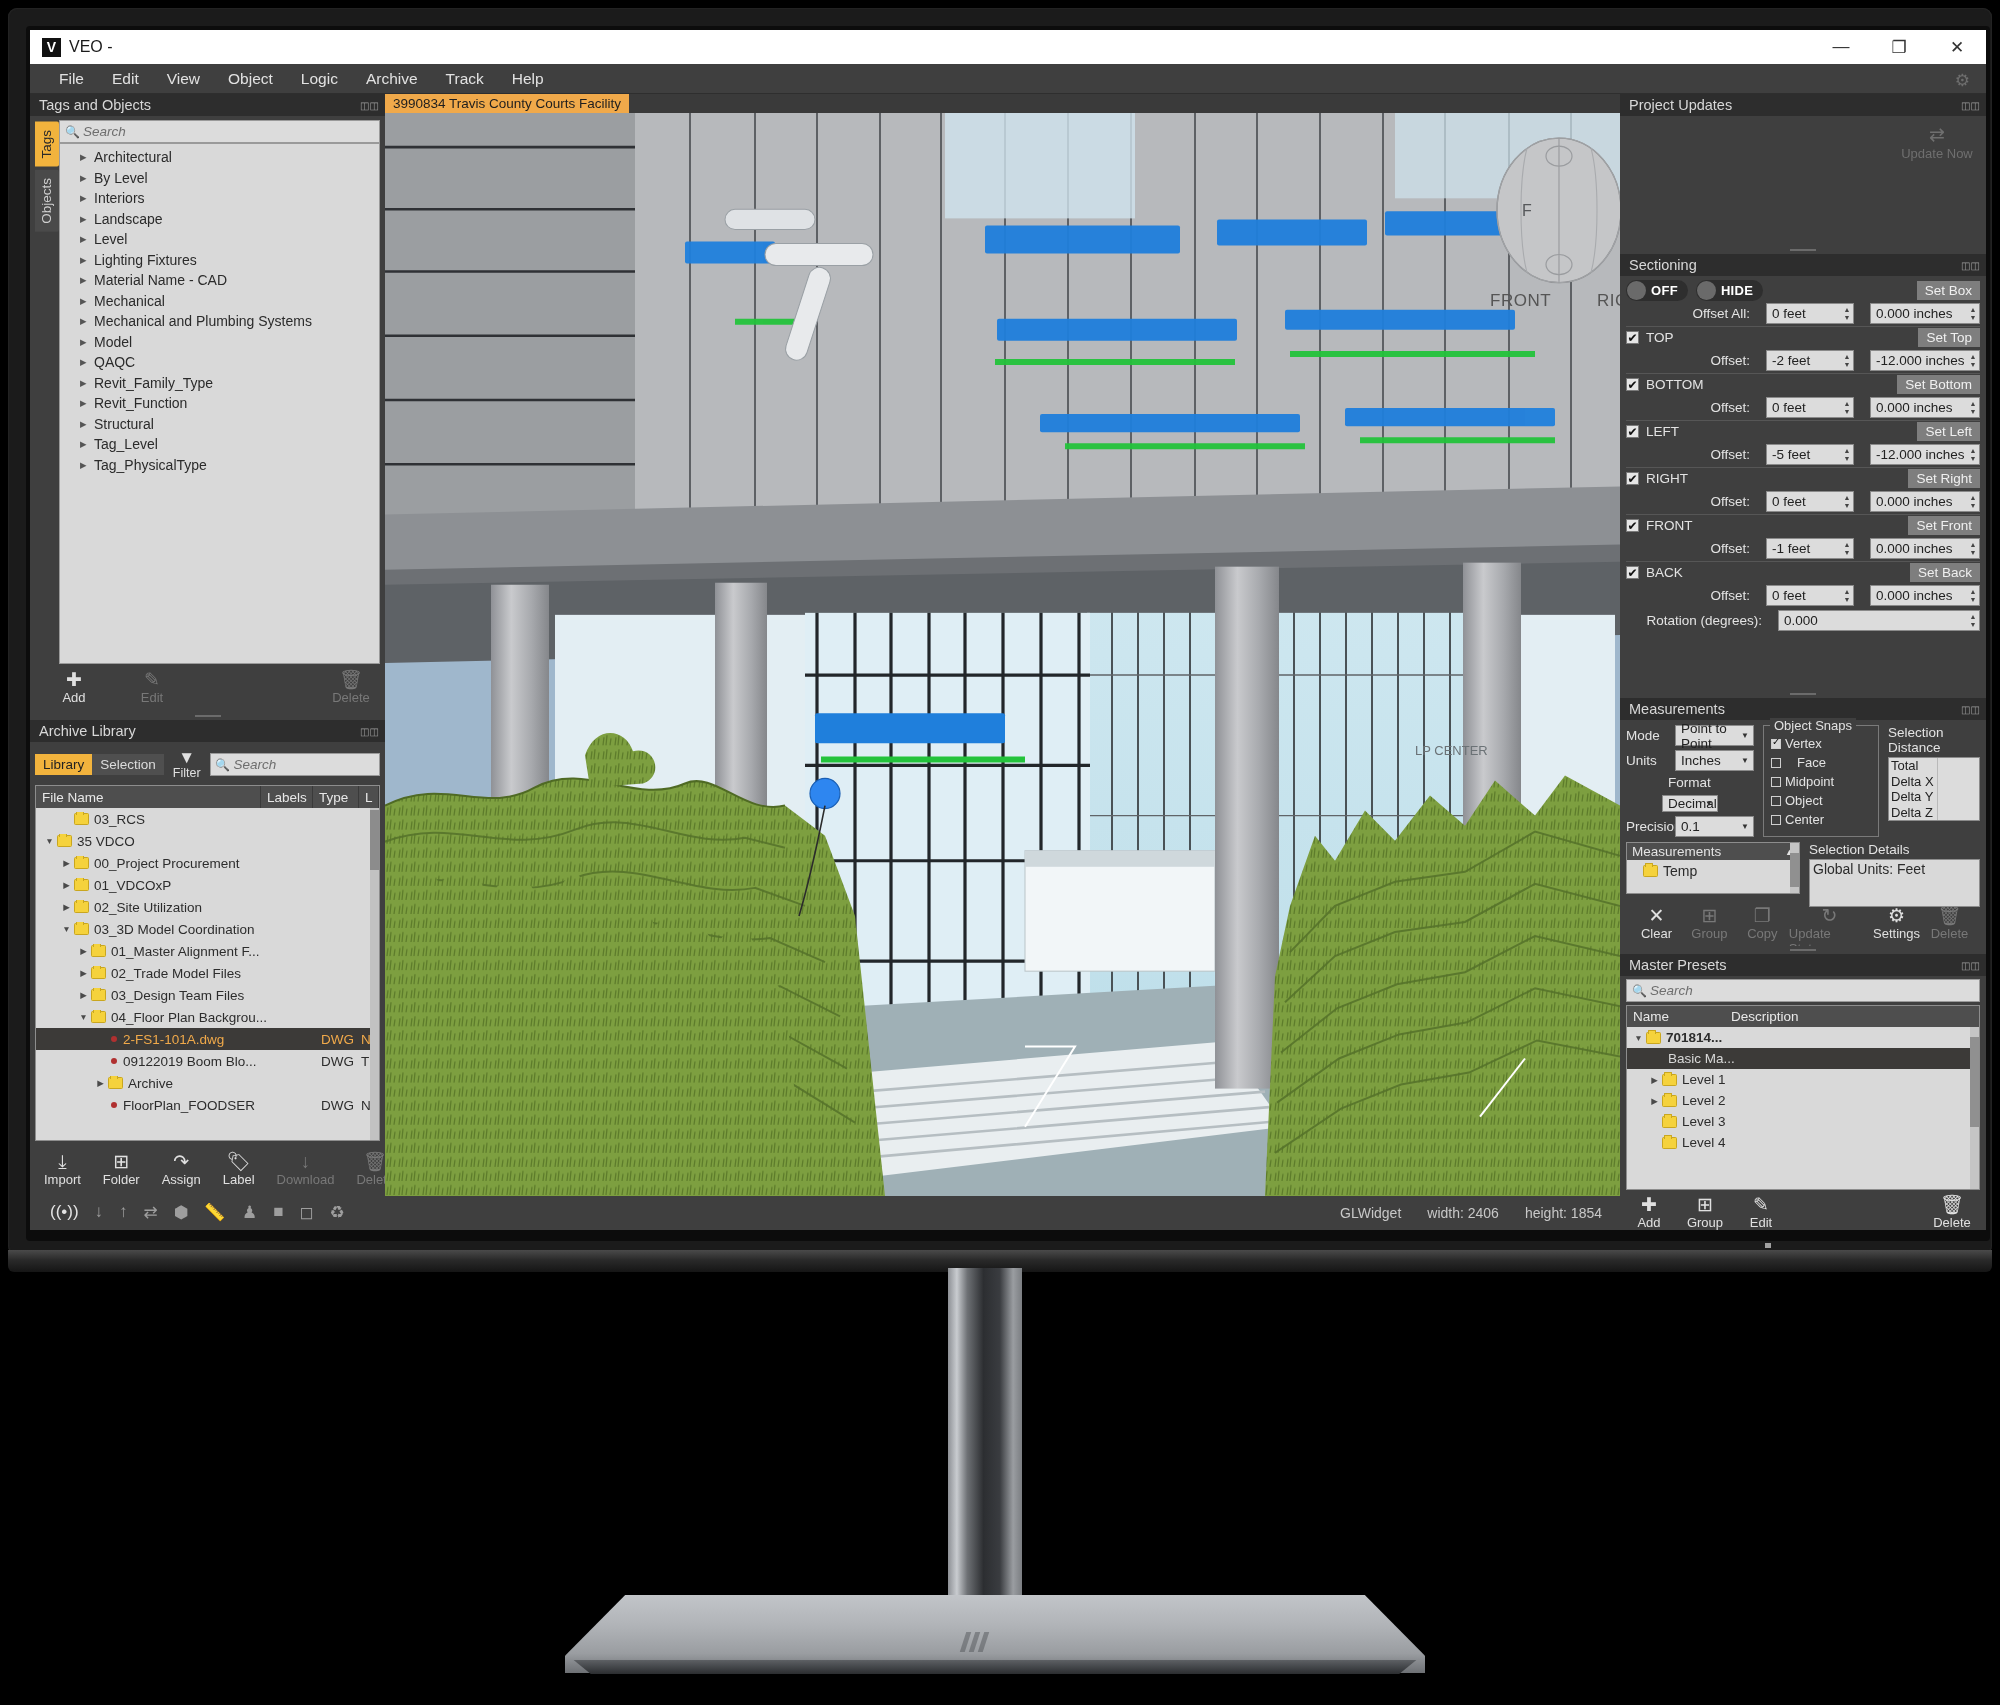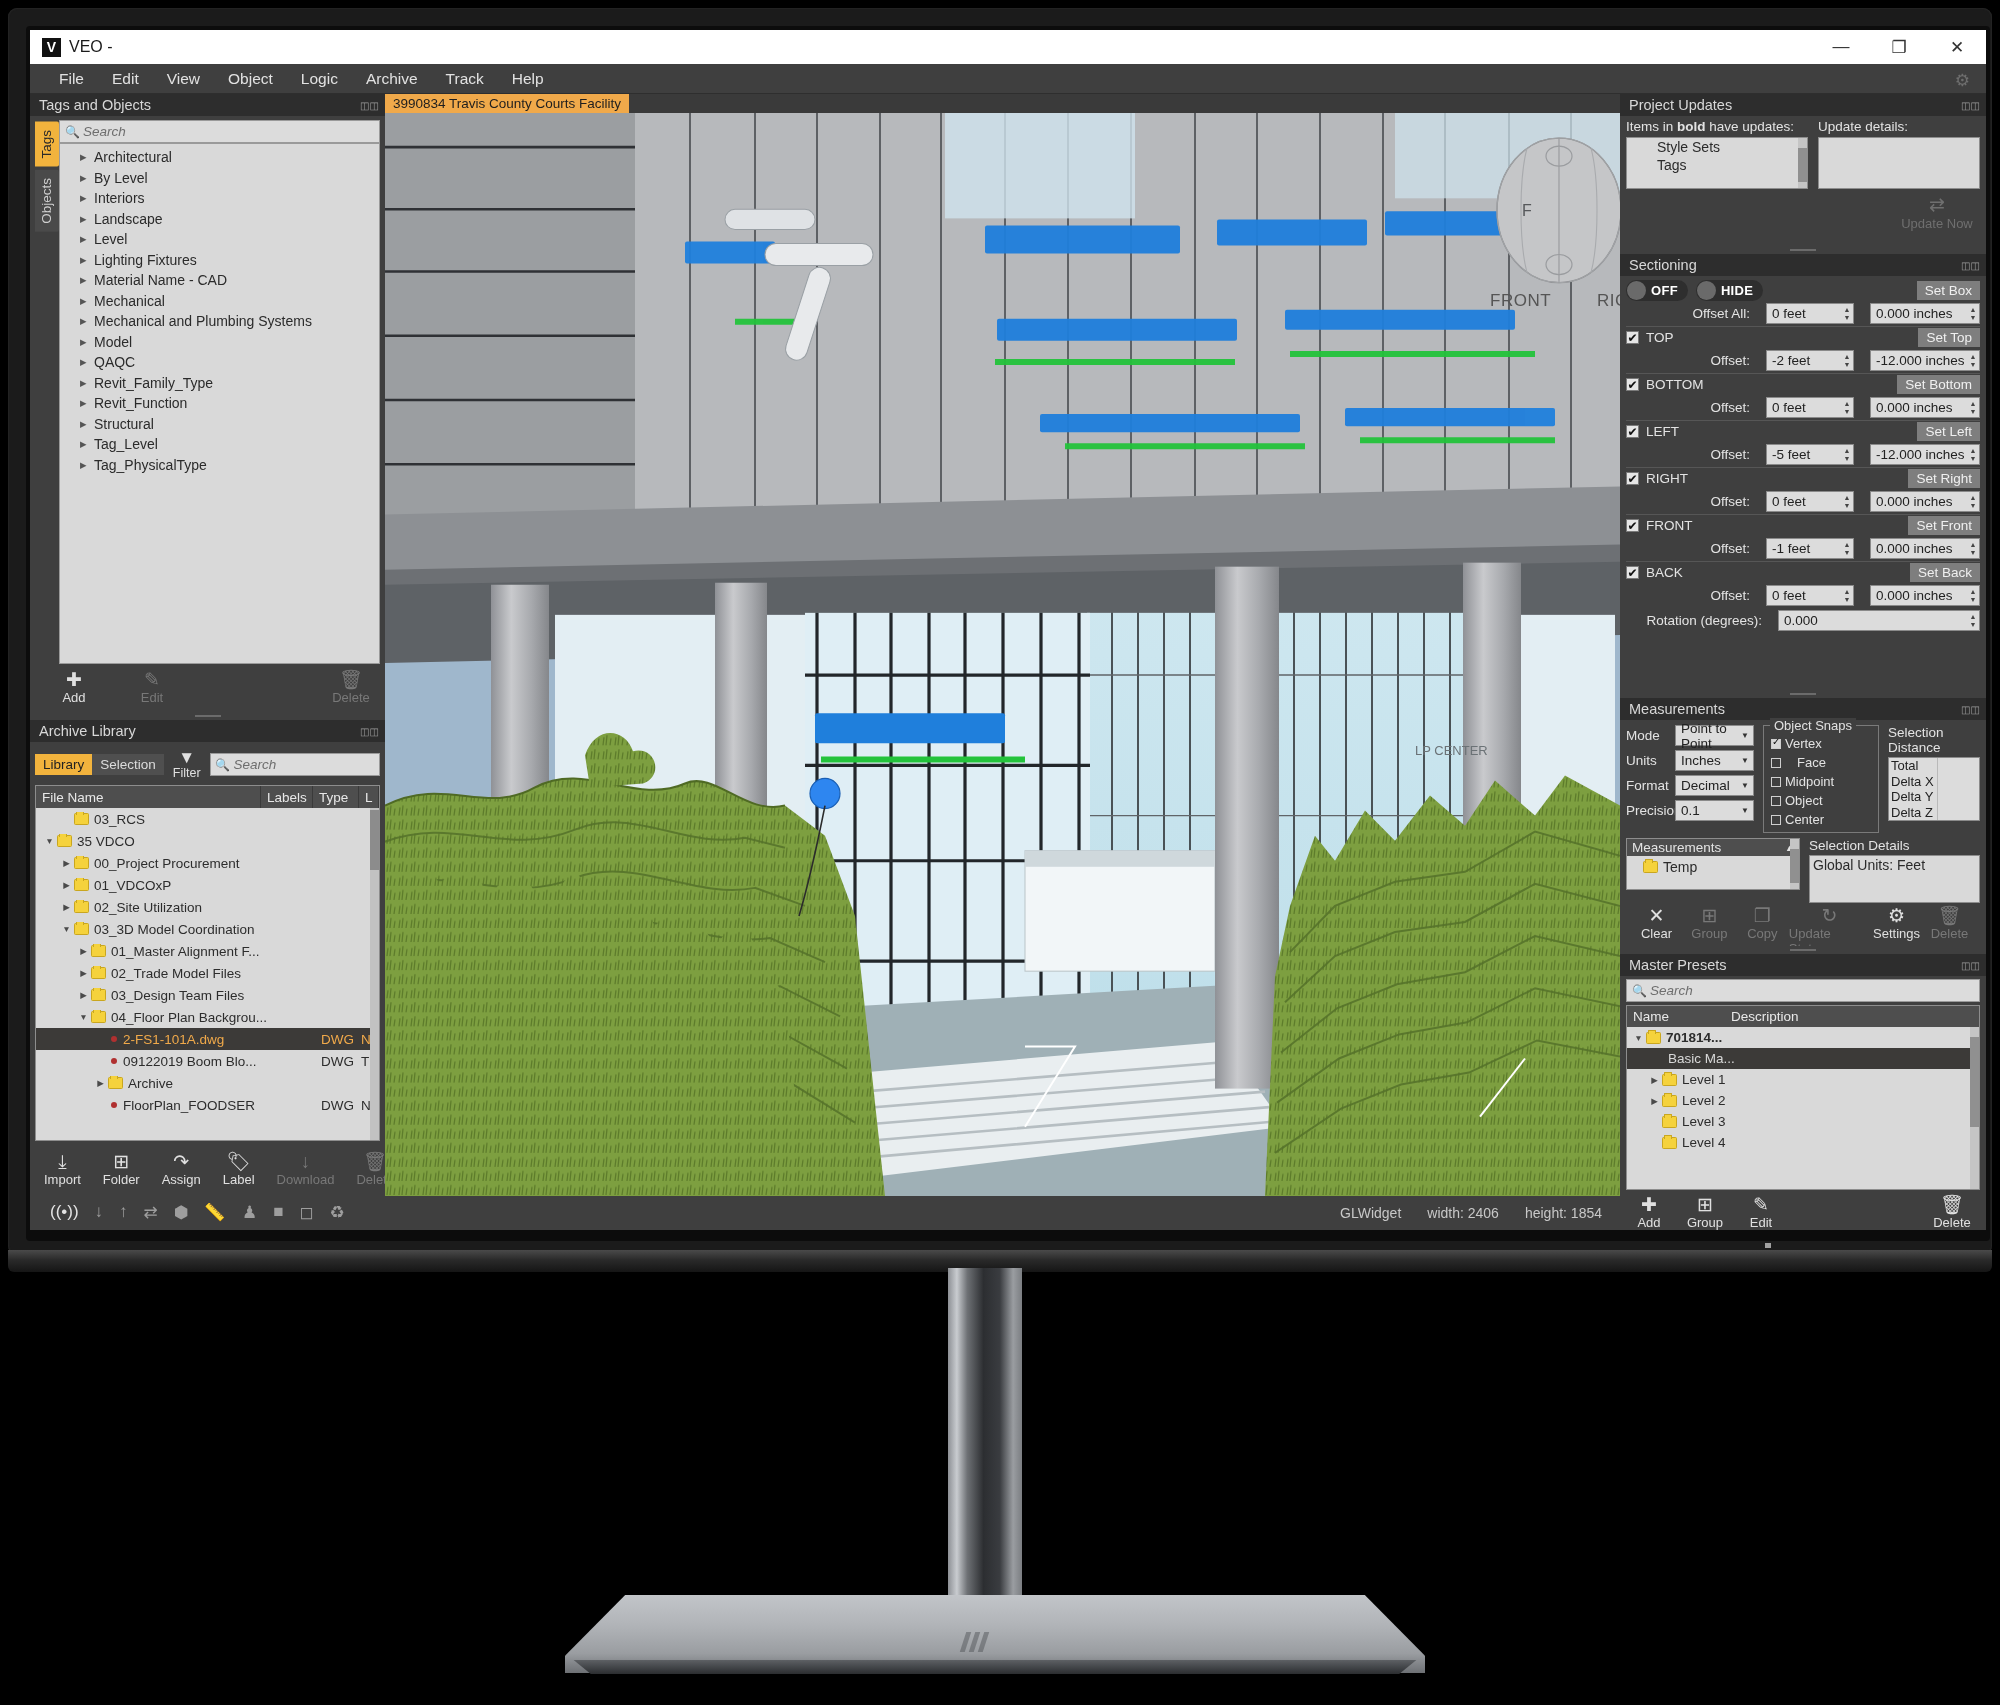--- a/index.html
+++ b/index.html
@@ -747,40 +747,20 @@
           </div>
 
           <div id="rightcol">
 
             <div class="panel" id="pu-panel">
               <div class="panel-title">
                 <span>Project Updates</span>
                 <span class="dockbtns">◫◫</span>
               </div>
               <div class="panel-body" style="padding:3px 6px 4px 6px;">
-                <div style="display:flex; gap:10px;">
-                  <div style="flex:1;">
-                    <div class="r-label">
-                      <span>Items in </span><b>bold</b><span> have updates:</span>
-                    </div>
-                    <div class="listbox" style="height:52px; margin-top:3px;">
-                      <div class="li">Style Sets</div>
-                      <div class="li">Tags</div>
-                      <span class="lb-scroll">
-                          <i></i>
-                        </span>
-                    </div>
-                  </div>
-                  <div style="width:162px;">
-                    <div class="r-label">Update details:</div>
-                    <div class="listbox" style="height:52px; margin-top:3px;">
-                      <div class="li" style="padding-left:4px;"></div>
-                    </div>
-                  </div>
-                </div>
                 <div style="margin-left:auto; display:flex; flex-direction:column; align-items:center; color:#6f6f6f; font-size:13px; margin-top:4px; width:86px; align-self:flex-end;">
                   <span style="font-size:19px;">⇄</span>
                   <span>Update Now</span>
                 </div>
               </div>
             </div>
 
             <div class="splitter"></div>
 
             <div class="panel" id="sec-panel">
@@ -955,21 +935,21 @@
                         <span class="cv">▼</span>
                       </div>
                     </div>
                     <div style="display:flex; align-items:center; gap:5px;">
                       <span class="r-label" style="width:44px;">Units</span>
                       <div class="combo" style="flex:1;">
                         <span>Inches</span>
                         <span class="cv">▼</span>
                       </div>
                     </div>
-                    <div style="display:flex; align-items:center; gap:5px;">
+                    <div style="display:flex; align-items:center; gap:5px;flex-direction:column;">
                       <span class="r-label" style="width:44px;">Format</span>
                       <div class="combo" style="flex:1;">
                         <span>Decimal</span>
                         <span class="cv">▼</span>
                       </div>
                     </div>
                     <div style="display:flex; align-items:center; gap:5px;">
                       <span class="r-label" style="width:44px;">Precision</span>
                       <div class="combo" style="flex:1;">
                         <span>0.1</span>

